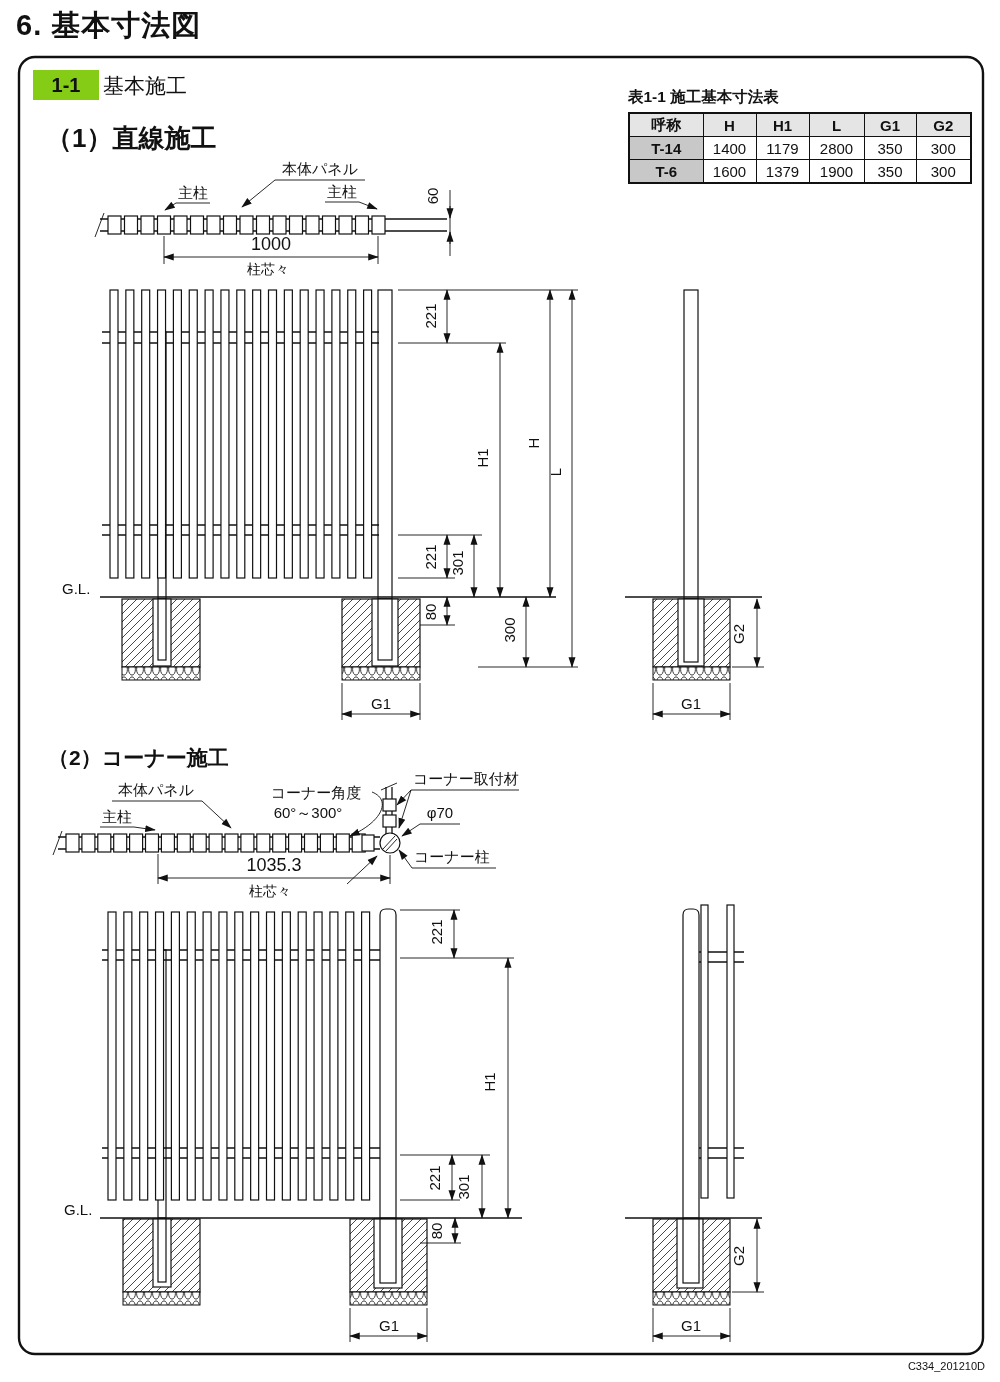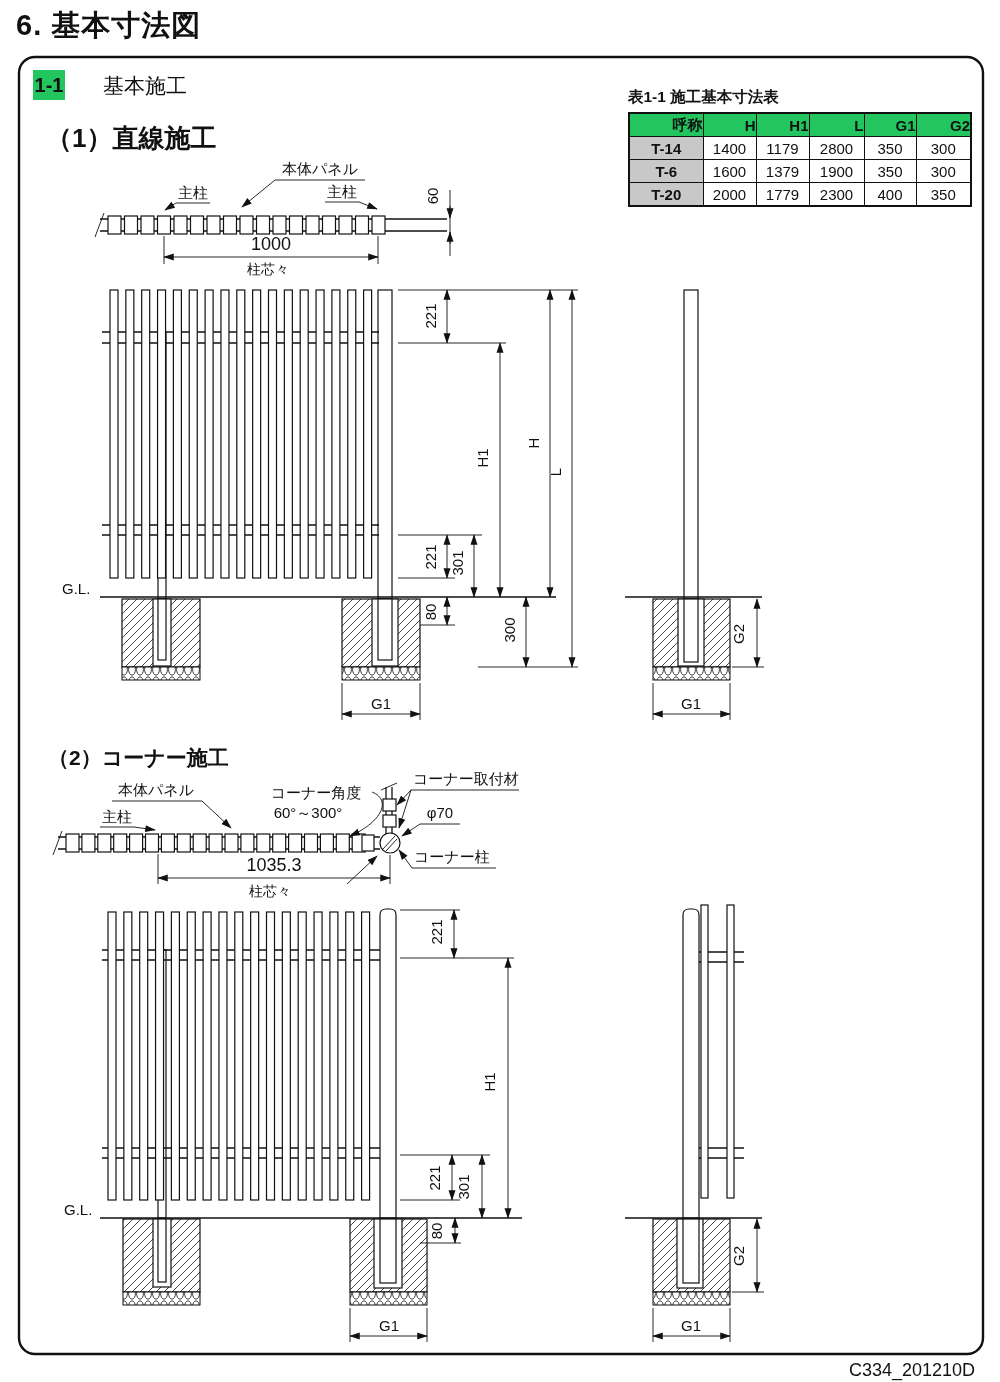--- a/index.html
+++ b/index.html
@@ -1,34 +1,34 @@
 <!DOCTYPE html>
 <html><head>
 <meta charset="utf-8">
 <style>
   html,body{margin:0;padding:0;background:#fff;}
   #page{position:relative;width:1000px;height:1382px;background:#fff;overflow:hidden;
         font-family:"Liberation Sans","DejaVu Sans",sans-serif;color:#111;}
   #art{position:absolute;left:0;top:0;}
   .abs{position:absolute;}
   #page-title{left:16px;top:6px;font-size:29px;font-weight:bold;letter-spacing:1px;}
-  #badge{left:33px;top:70px;width:32px;height:30px;background:#22c55e;
+  #badge{left:33px;top:70px;width:66px;height:30px;background:#84cc16;
          display:flex;align-items:center;justify-content:center;font-size:20px;font-weight:bold;}
   #sec1-title{left:103px;top:72px;font-size:21px;font-weight:normal;}
   #sub1{left:46px;top:121px;font-size:26px;font-weight:bold;}
   #sub2{left:48px;top:744px;font-size:21px;font-weight:bold;}
   #tbl-title{left:628px;top:87px;font-size:15.5px;font-weight:bold;}
   #dim-table{left:628px;top:112px;}
   #dim-table table{border-collapse:collapse;table-layout:fixed;width:342px;}
   #dim-table td{border:1px solid #111;height:22px;text-align:center;vertical-align:middle;
                 font-size:15px;padding:0;}
   #dim-table table{border:2px solid #111;}
-  #dim-table tr.hd td{background:#22c55e;font-weight:bold;text-align:right;}
+  #dim-table tr.hd td{background:#e5e5e5;font-weight:bold;}
   #dim-table td.nm{background:#c8c8c8;font-weight:bold;}
-  #footer-code{right:25px;top:1360px;font-size:18px;}
+  #footer-code{right:15px;top:1360px;font-size:11px;}
   
   .ln{stroke:#111;stroke-width:1.3;fill:none;}
   .thin{stroke:#111;stroke-width:0.9;fill:none;}
   .dim{stroke:#111;stroke-width:0.9;fill:none;}
   .white{fill:#fff;stroke:#111;stroke-width:1.2;}
   g.slats rect{fill:#fff;stroke:#111;stroke-width:1.2;}
   .hatchrect{fill:url(#hatch);stroke:#111;stroke-width:1.2;}
   .gravelrect{fill:url(#gravel);stroke:#111;stroke-width:1;}
   text.dt{font-family:"Liberation Sans","DejaVu Sans",sans-serif;font-size:15px;fill:#111;}
   text.big{font-size:18px;}
@@ -372,27 +372,19 @@
       <td>300</td>
     </tr>
     <tr>
       <td class="nm">T-6</td>
       <td>1600</td>
       <td>1379</td>
       <td>1900</td>
       <td>350</td>
       <td>300</td>
     </tr>
-    <tr>
-      <td class="nm">T-20</td>
-      <td>2000</td>
-      <td>1779</td>
-      <td>2300</td>
-      <td>400</td>
-      <td>350</td>
-    </tr>
   </tbody>
       </table>
 </div>
 
 <div class="abs" id="footer-code">C334_201210D</div>
 
 </div>
 
 </body></html>

